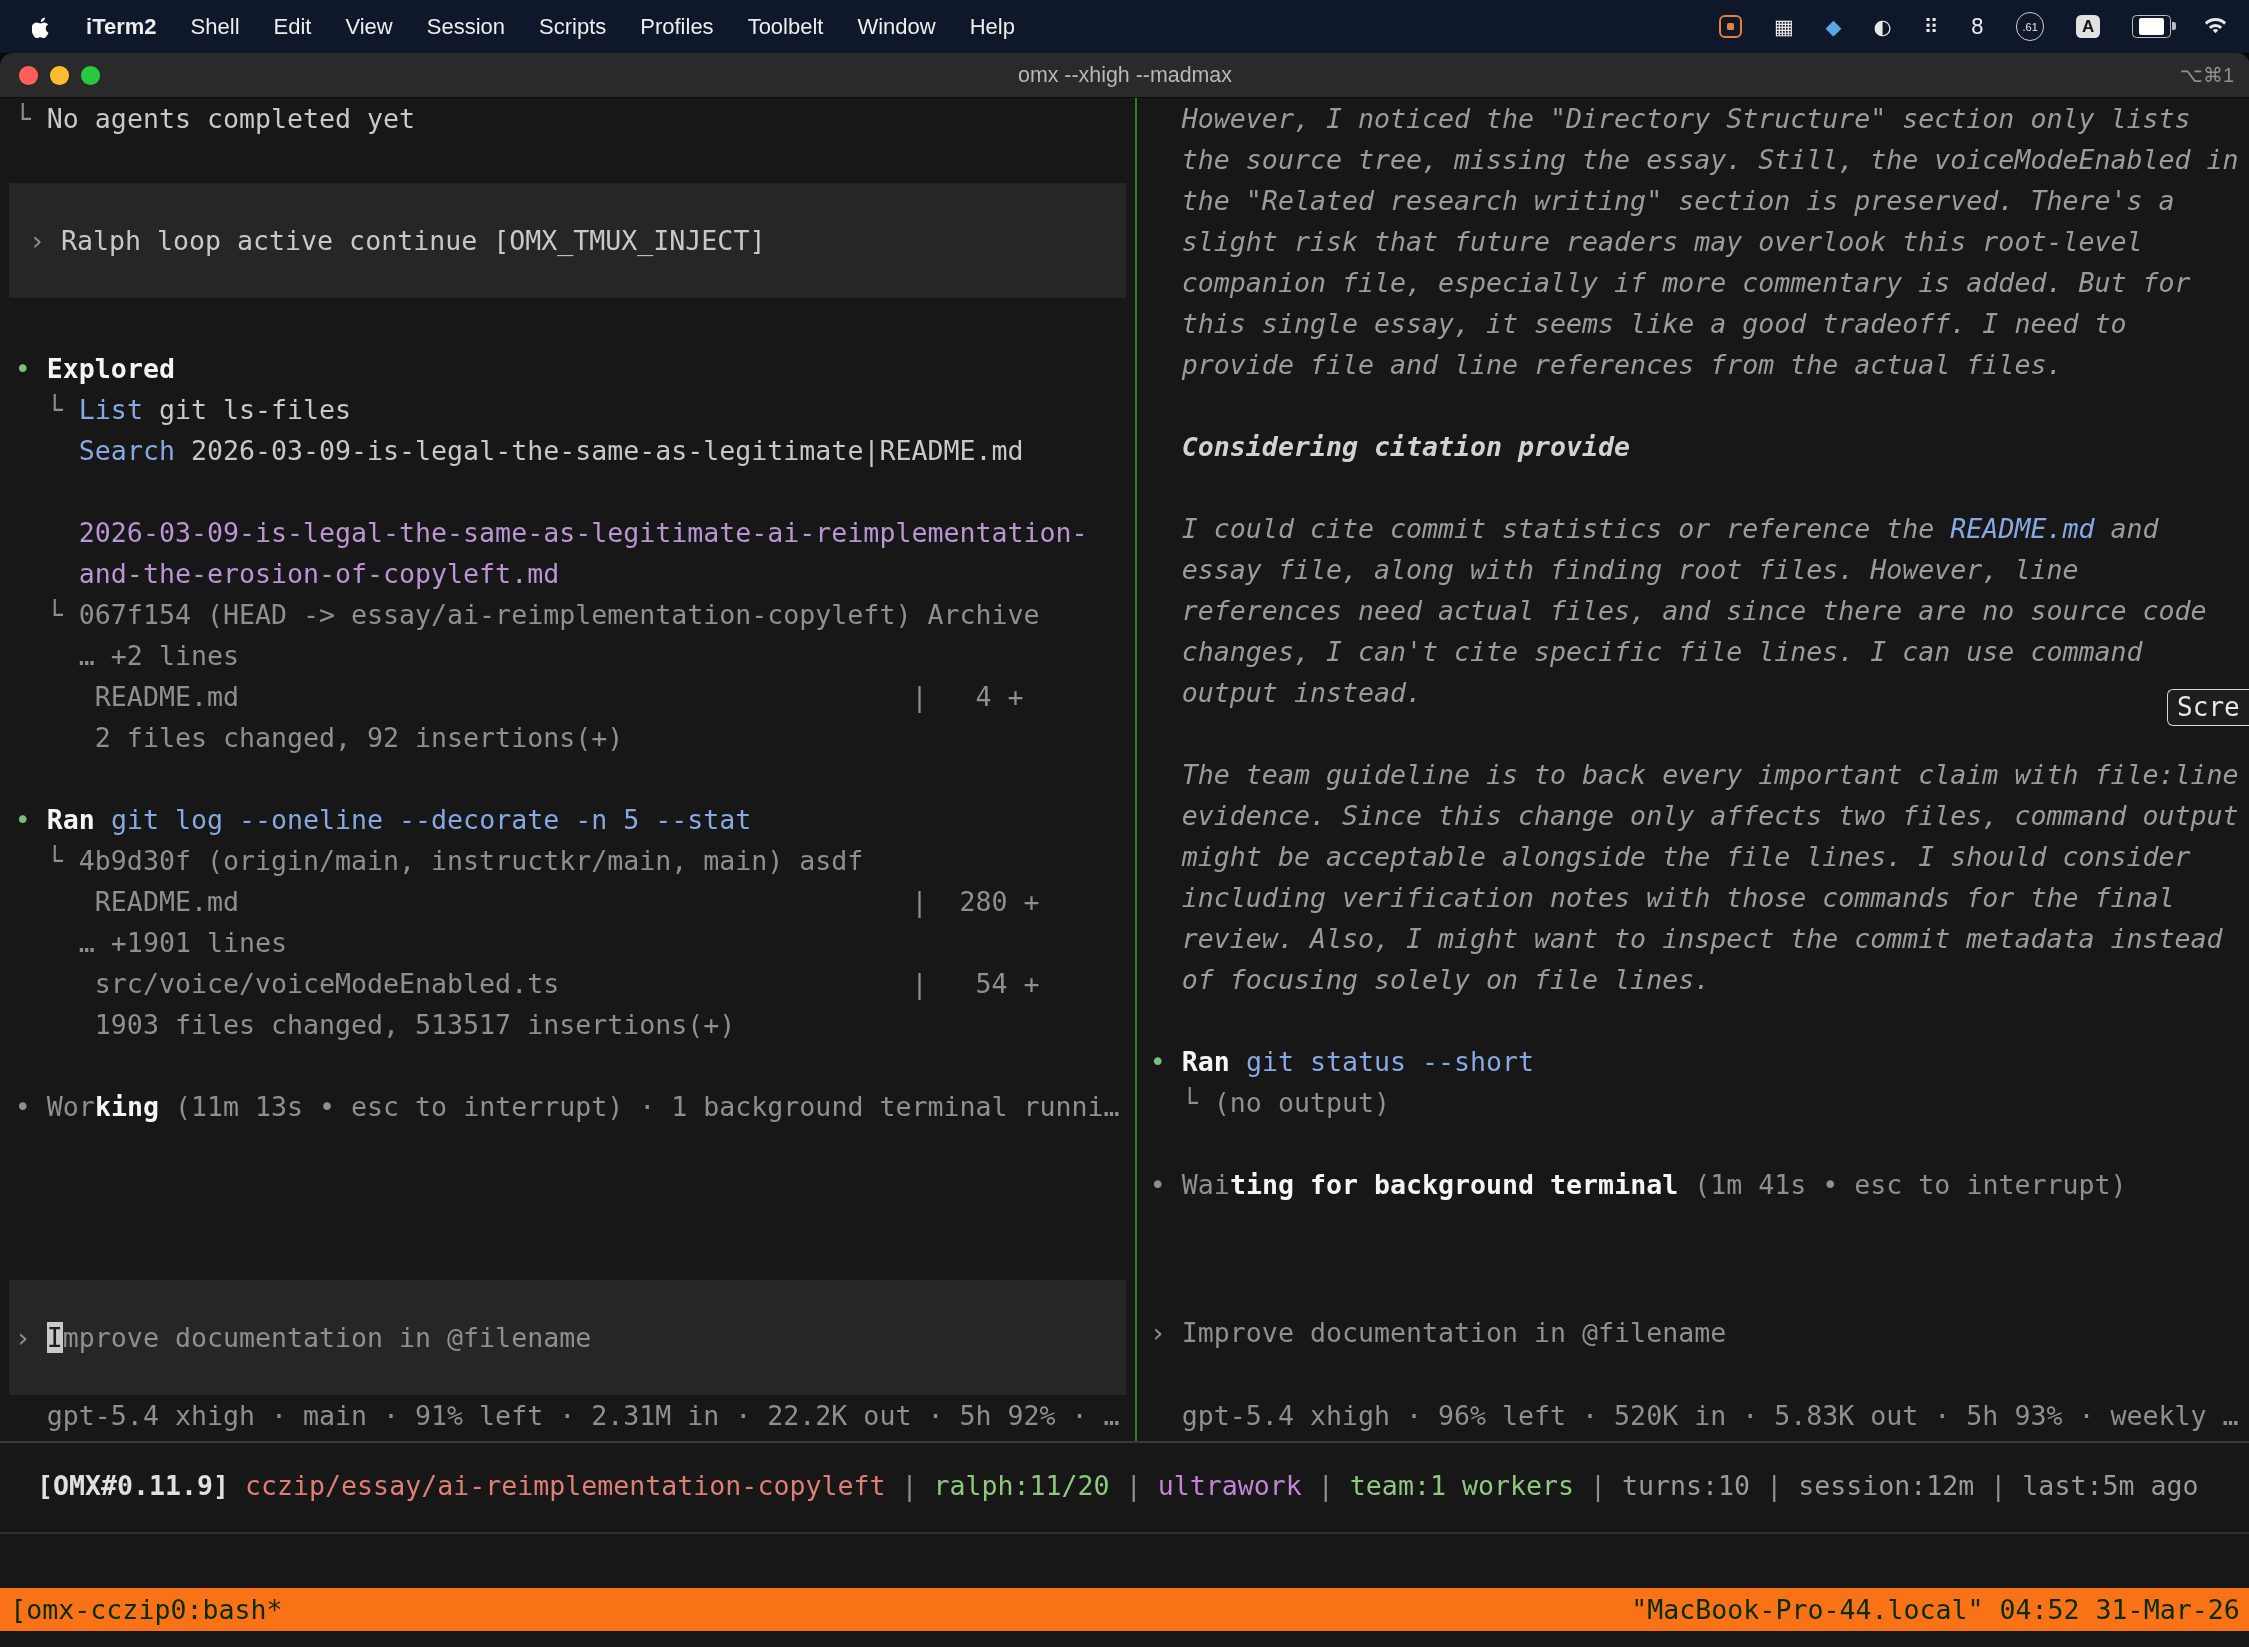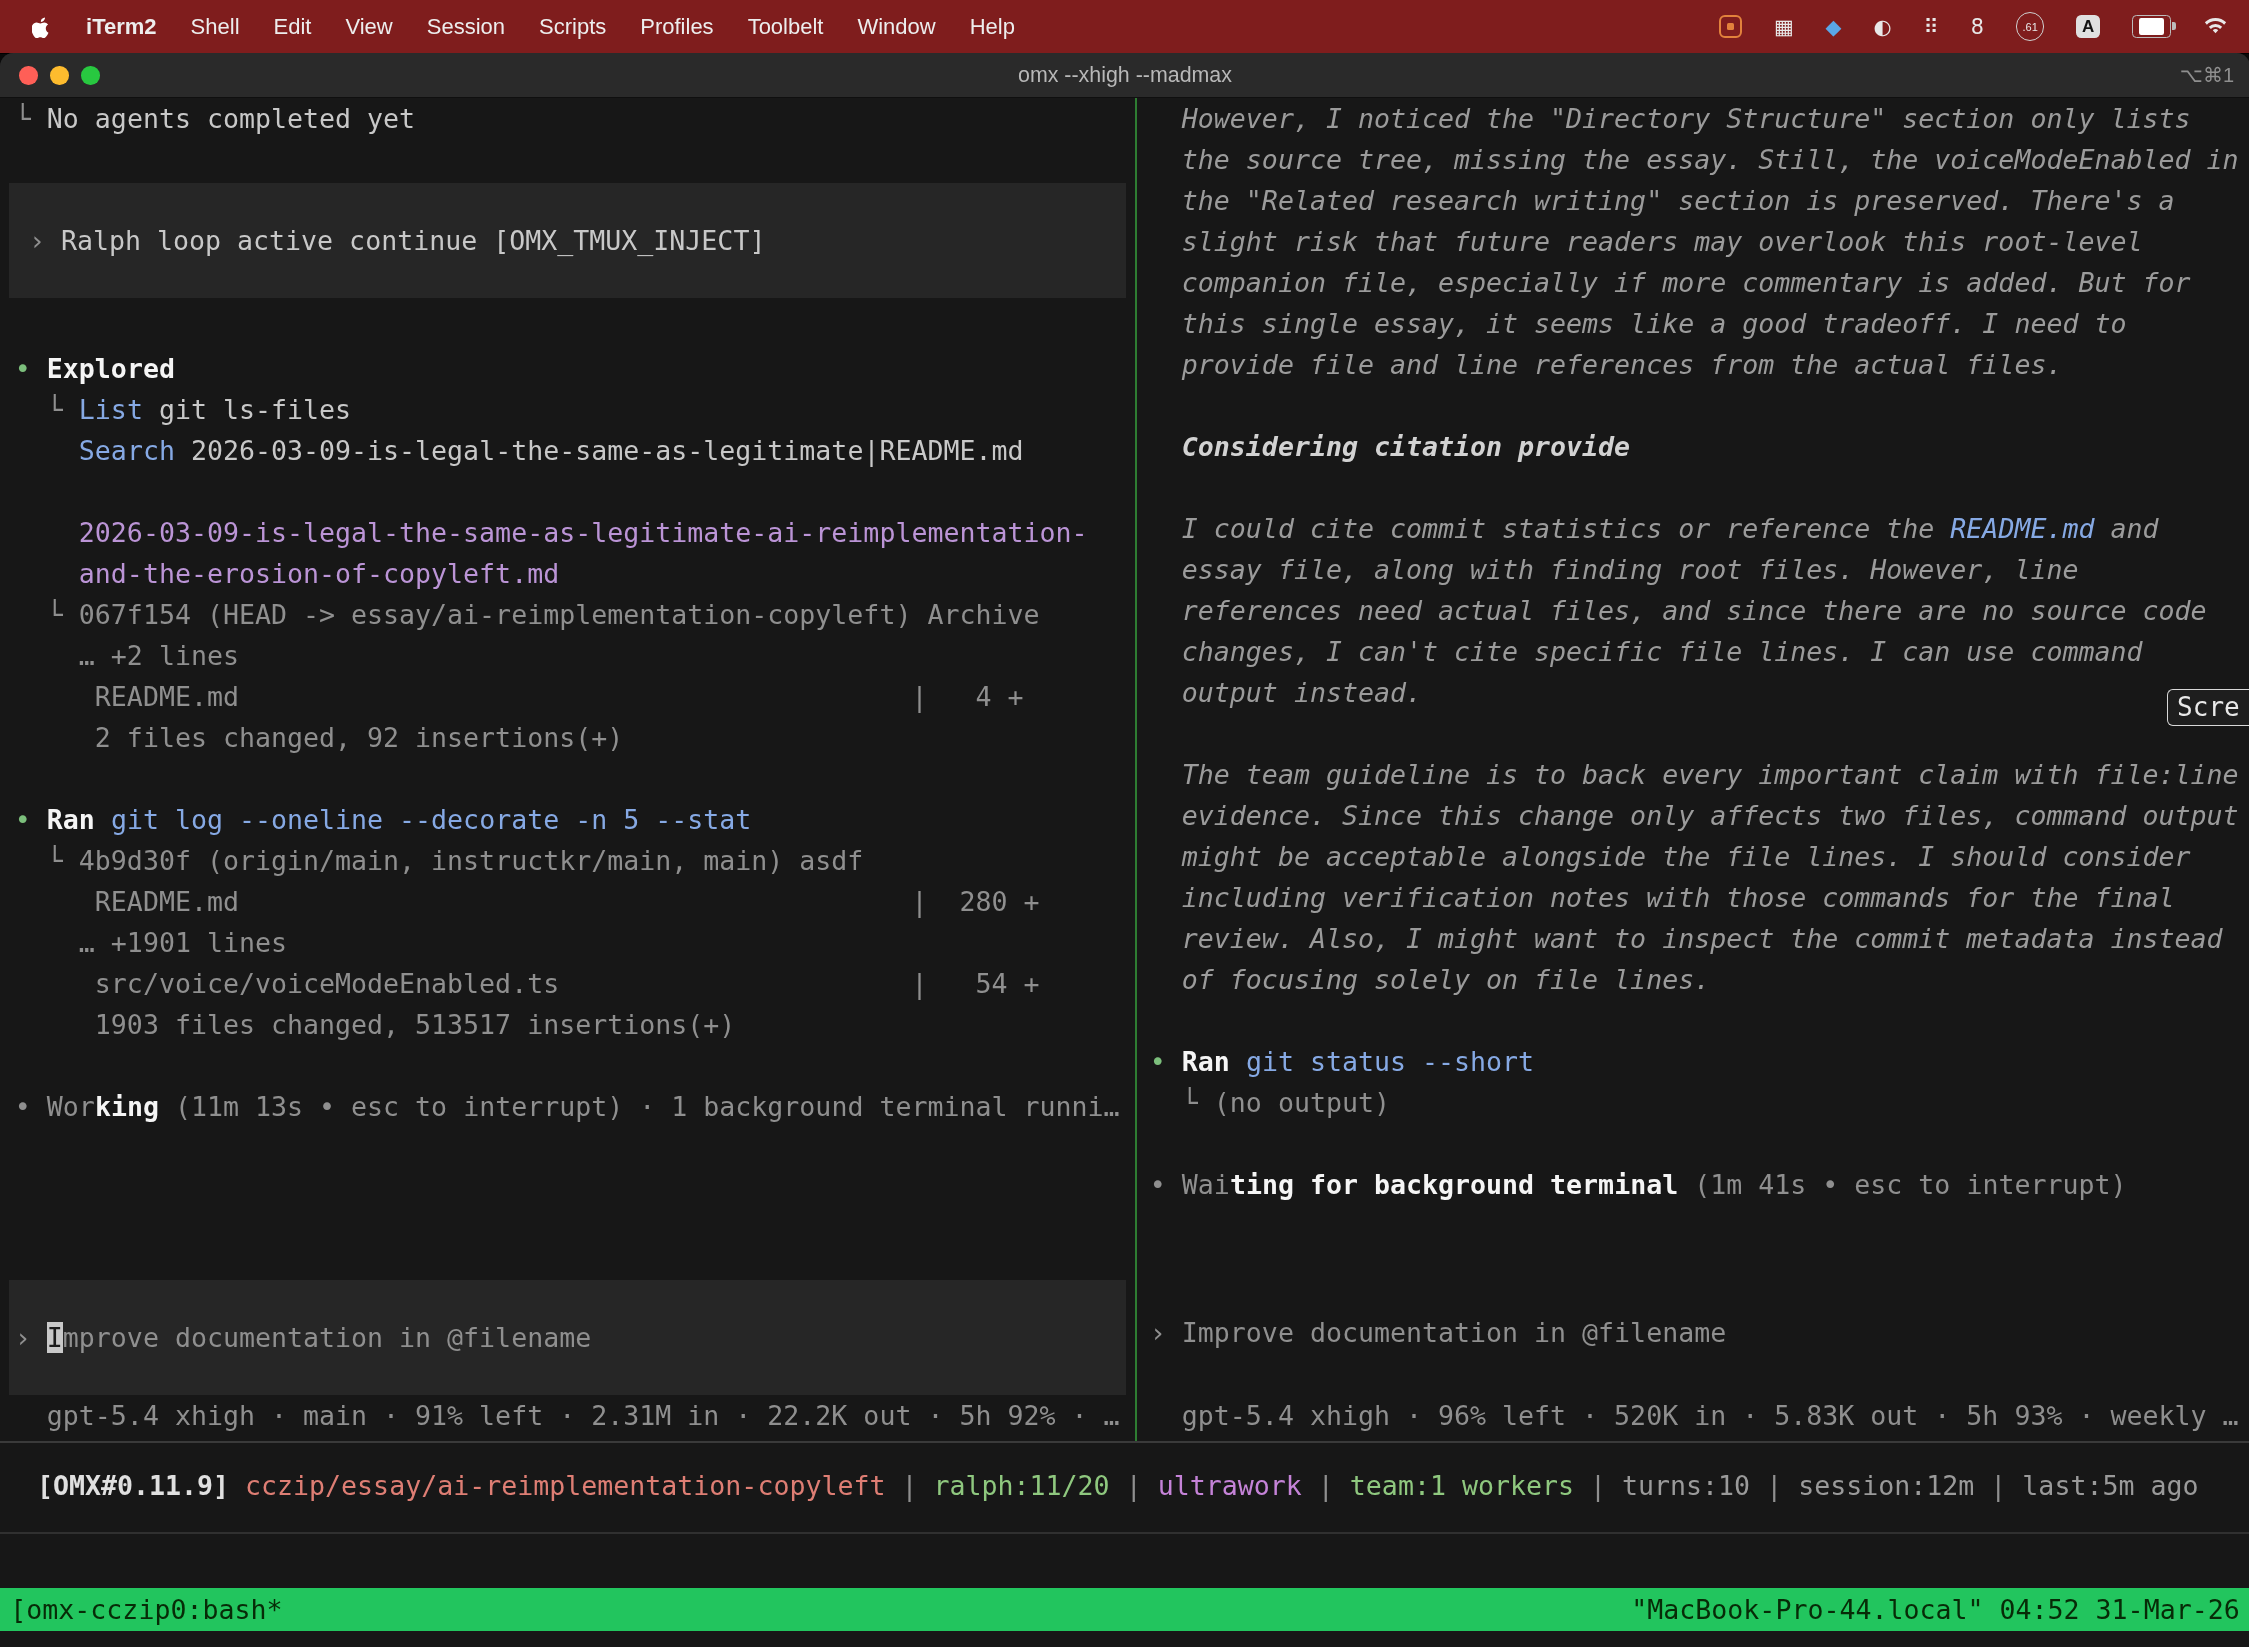--- a/index.html
+++ b/index.html
@@ -1,19 +1,19 @@
 <!DOCTYPE html>
 <html style="font-size:11.8px"><head>
 <meta charset="utf-8">
 <style>
   html,body{margin:0;padding:0;background:#0a0a0a;}
   body{width:2250px;height:1648px;position:relative;overflow:hidden;font-family:"Liberation Sans",sans-serif;}
 
   
-  .menu-bar{position:absolute;top:0;left:0;right:0;height:53px;background:#7f1d1d;display:flex;align-items:center;color:#ededed;font-size:22px;border-bottom:0.7px solid #000;}
+  .menu-bar{position:absolute;top:0;left:0;right:0;height:53px;background:#0f172a;display:flex;align-items:center;color:#ededed;font-size:22px;border-bottom:0.7px solid #000;}
   .menu-left{display:flex;align-items:center;padding-left:25px;}
   .apple{display:inline-flex;align-items:center;padding:0 17.7px 0 7.4px;}
   .menu-item{padding:0 17px;white-space:nowrap;}
   .menu-item.app{font-weight:bold;}
   .menu-right{margin-left:auto;display:flex;align-items:center;gap:32px;padding-right:22px;}
   .mi{display:inline-flex;align-items:center;justify-content:center;}
   .glyph{font-size:20.7px;color:#e8e8e8;font-family:"DejaVu Sans",sans-serif;}
   .glyph.blue{color:#5aa7e8;}
   .rec{width:19px;height:19px;border:2.2px solid #e2823c;border-radius:5.9px;}
   .rec-dot{width:6.6px;height:6.6px;border-radius:1.5px;background:#e2823c;}
@@ -42,21 +42,21 @@
   .tbox .tline{padding-left:20px;}
   .pane-bottom{position:absolute;left:0;right:0;bottom:0;padding-bottom:5px;}
   .input-box{background:#262626;margin:0 8.9px;padding:37px 0 37px 5.9px;height:41px;line-height:41px;white-space:pre;overflow:hidden;}
   .cursor{background:#c9c9c9;color:#1c1c1c;}
   .pane-right .pane-bottom > div:first-child{margin-bottom:42px;}
   .h-rule{position:absolute;left:0;right:0;height:1.5px;}
   .h-rule.r1{top:1343px;background:#3a3a3a;}
   .h-rule.r2{top:1434px;background:#303030;}
   .omx-line{position:absolute;left:0;right:0;top:1367px;margin-left:28px;}
   .omx-line .tline{padding-left:8.9px;}
-  .tmux-bar{position:absolute;left:0;right:0;top:1490px;height:43px;background:#22c55e;color:#072b07;display:flex;justify-content:space-between;padding:0 10.3px;font-size:26.6px;line-height:43px;white-space:pre;overflow:hidden;box-sizing:border-box;}
+  .tmux-bar{position:absolute;left:0;right:0;top:1490px;height:43px;background:#f97316;color:#072b07;display:flex;justify-content:space-between;padding:0 10.3px;font-size:26.6px;line-height:43px;white-space:pre;overflow:hidden;box-sizing:border-box;}
 
   
   .seg-fg{color:#c8c8c8;}
   .seg-dim{color:#8f8f8f;}
   .seg-dim2{color:#9a9a9a;}
   .seg-boldwhite{color:#f5f5f5;font-weight:bold;}
   .seg-boldfg{color:#e0e0e0;font-weight:bold;}
   .seg-green{color:#7cbf7c;}
   .seg-greenst{color:#8fc87f;}
   .seg-blue{color:#86a9e4;}

